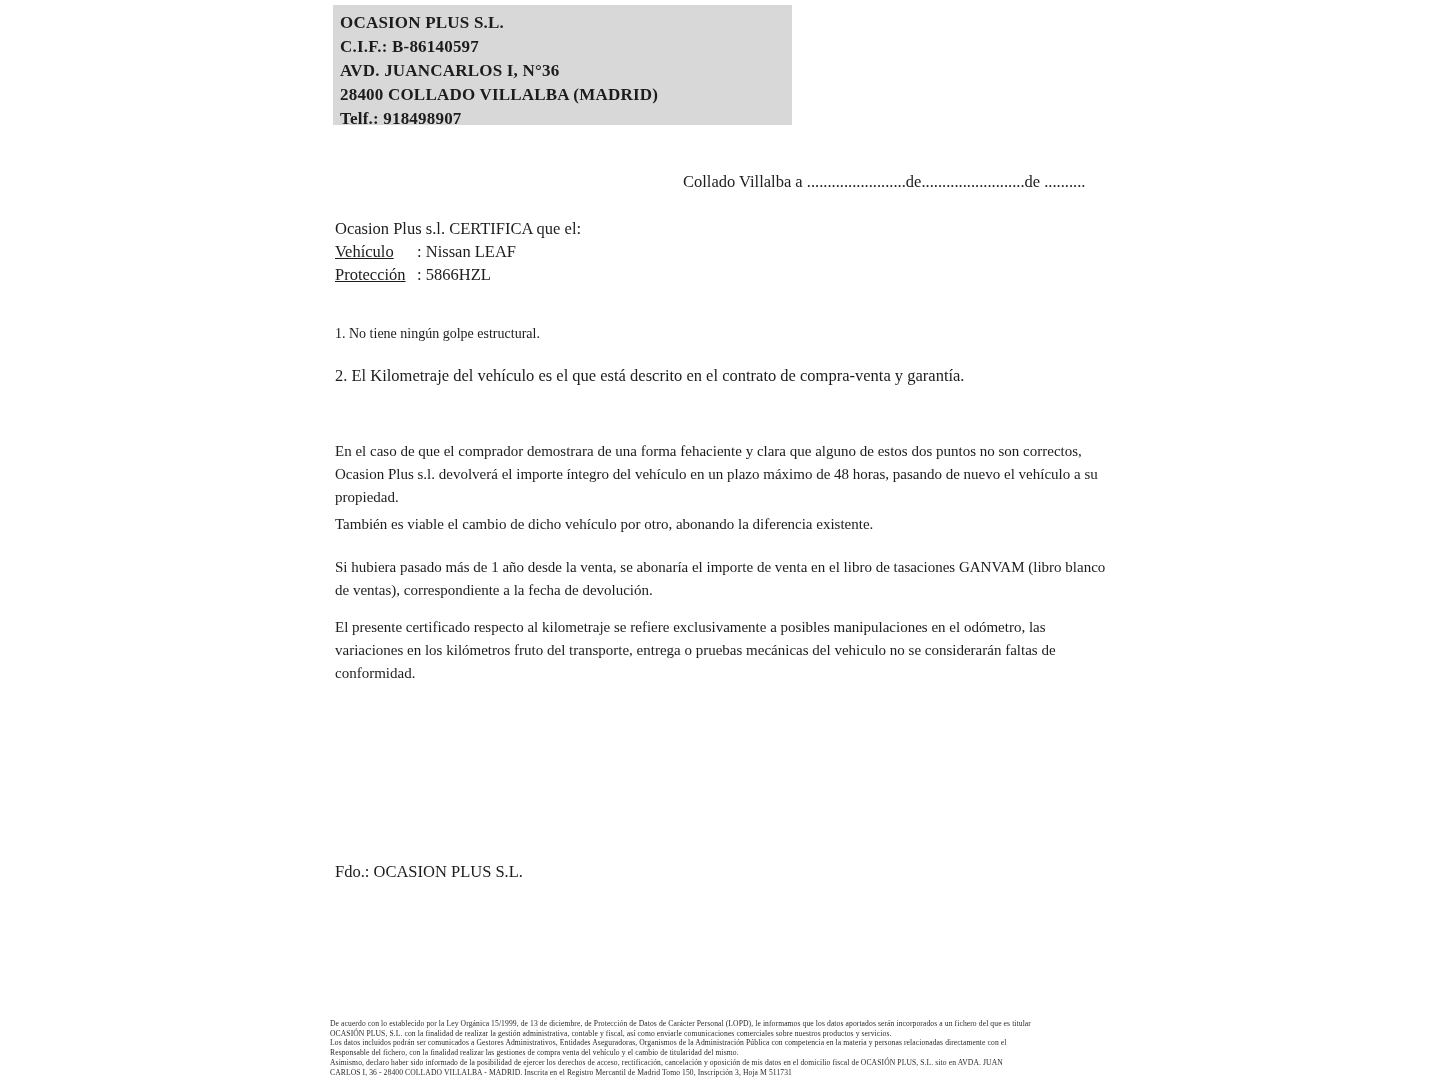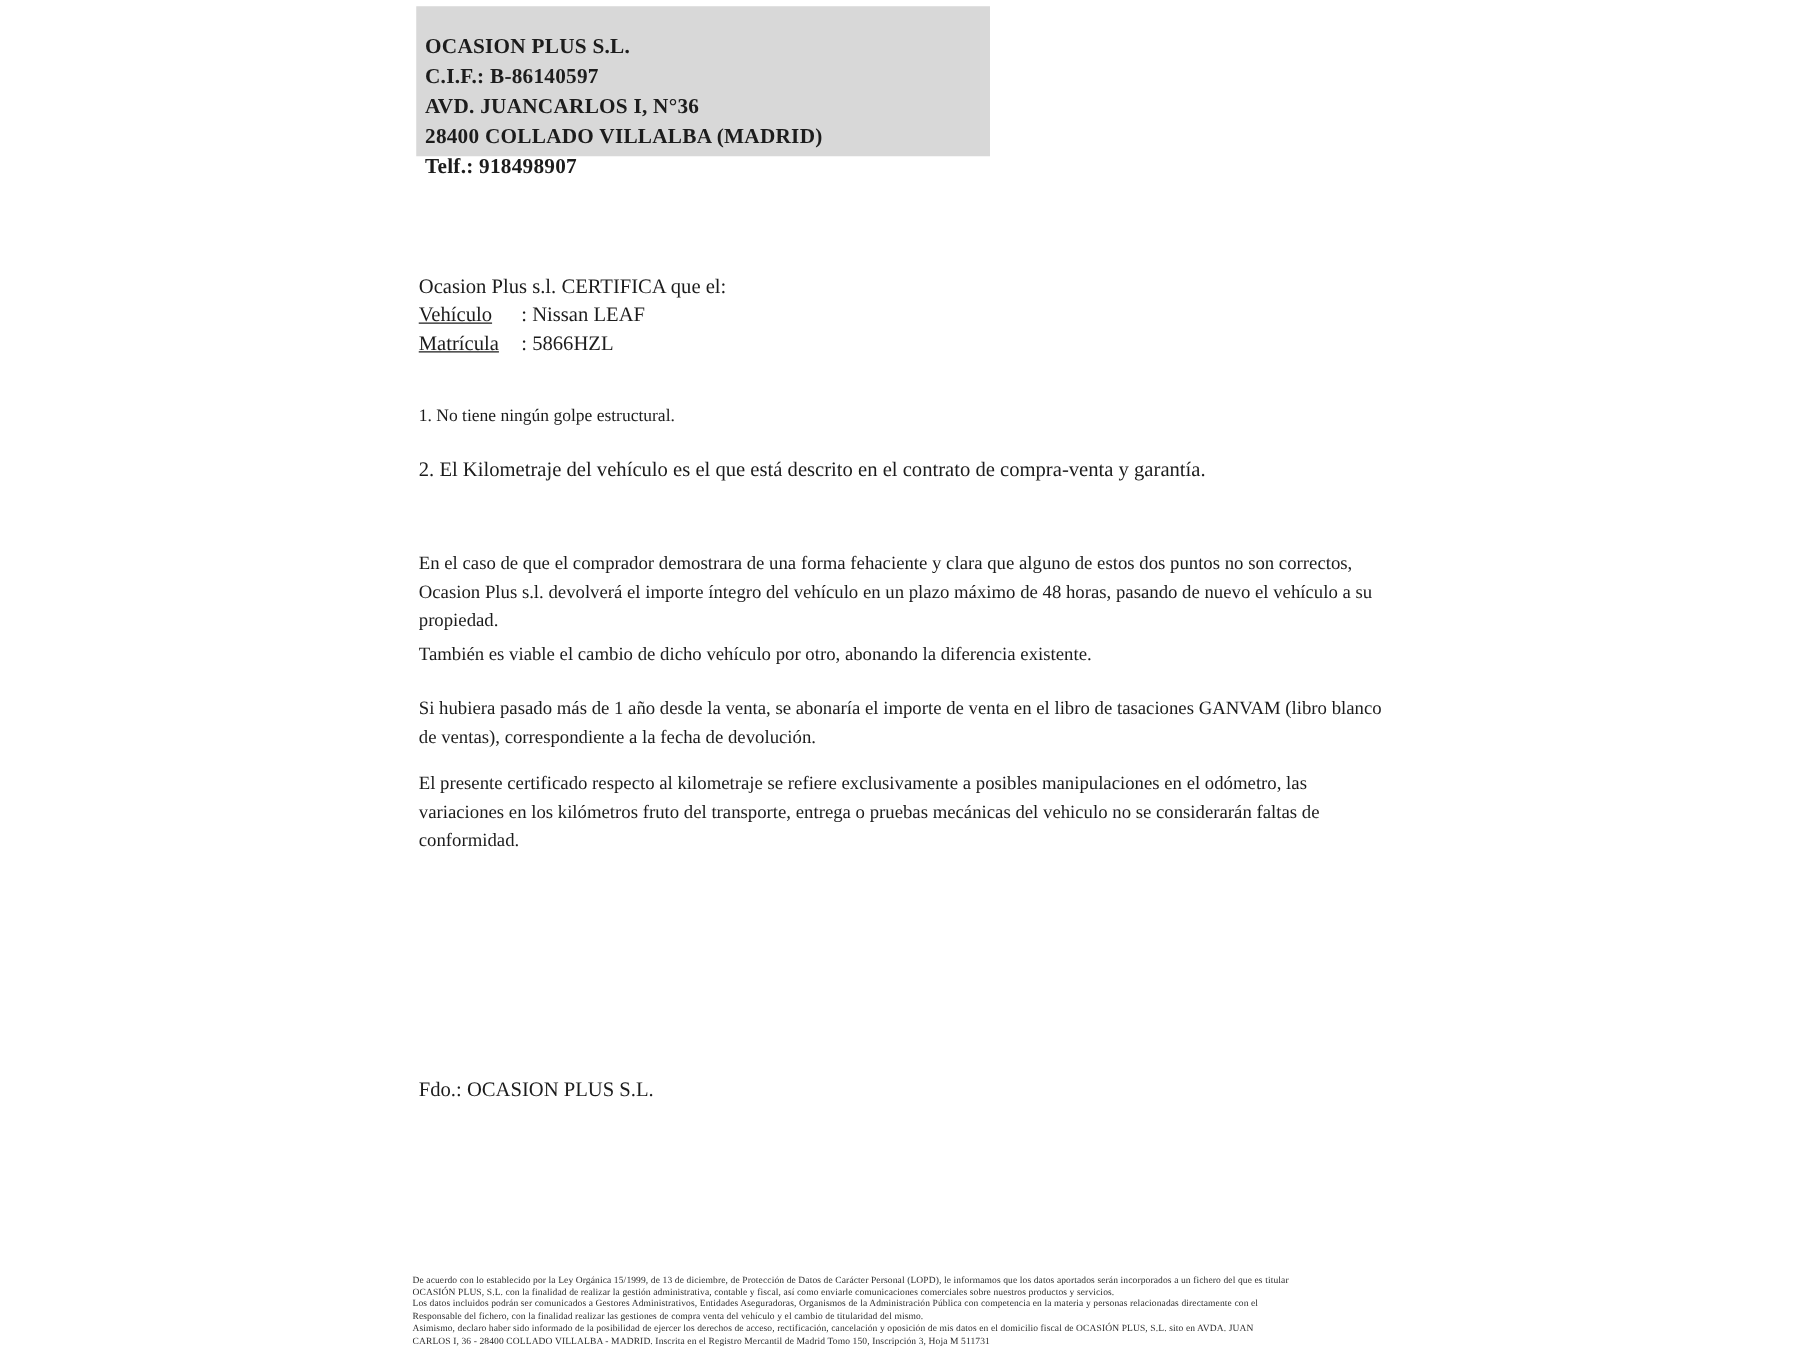--- a/index.html
+++ b/index.html
@@ -18,21 +18,21 @@
   
   .page { -webkit-font-smoothing: antialiased; }
 
   .header-box {
     position: absolute;
     left: 333px;
     top: 5px;
     width: 459px;
     height: 120px;
     background: #d8d8d8;
-    padding: 20px 8px 0 7px;
+    padding: 6px 8px 0 7px;
   }
   .header-box div {
     font-weight: bold;
     font-size: 17px;
     line-height: 24px;
     letter-spacing: 0.2px;
     white-space: nowrap;
   }
 
   .date-line {
@@ -97,25 +97,26 @@
 <div class="page">
 
   <div class="header-box">
     <div>OCASION PLUS S.L.</div>
     <div>C.I.F.: B-86140597</div>
     <div>AVD. JUANCARLOS I, N°36</div>
     <div>28400 COLLADO VILLALBA (MADRID)</div>
     <div>Telf.: 918498907</div>
   </div>
 
+  <div class="date-line">Collado Villalba a ........................de.........................de ..........</div>
 
   <div class="certify-block">
     <div class="cert-row">Ocasion Plus s.l. CERTIFICA que el:</div>
     <div class="cert-row"><span class="label-col"><span class="u">Vehículo</span></span><span>: Nissan LEAF</span></div>
-    <div class="cert-row"><span class="label-col"><span class="u">Matrícula</span></span><span>: 5866HZL</span></div>
+    <div class="cert-row"><span class="label-col"><span class="u">Protección</span></span><span>: 5866HZL</span></div>
   </div>
 
   <div class="point-1">1. No tiene ningún golpe estructural.</div>
   <div class="point-2">2. El Kilometraje del vehículo es el que está descrito en el contrato de compra-venta y garantía.</div>
 
   <div class="para para-1">En el caso de que el comprador demostrara de una forma fehaciente y clara que alguno de estos dos puntos no son correctos, Ocasion Plus s.l. devolverá el importe íntegro del vehículo en un plazo máximo de 48 horas, pasando de nuevo el vehículo a su propiedad.</div>
   <div class="para para-2">También es viable el cambio de dicho vehículo por otro, abonando la diferencia existente.</div>
   <div class="para para-3">Si hubiera pasado más de 1 año desde la venta, se abonaría el importe de venta en el libro de tasaciones GANVAM (libro blanco de ventas), correspondiente a la fecha de devolución.</div>
   <div class="para para-4">El presente certificado respecto al kilometraje se refiere exclusivamente a posibles manipulaciones en el odómetro, las variaciones en los kilómetros fruto del transporte, entrega o pruebas mecánicas del vehiculo no se considerarán faltas de conformidad.</div>
 

